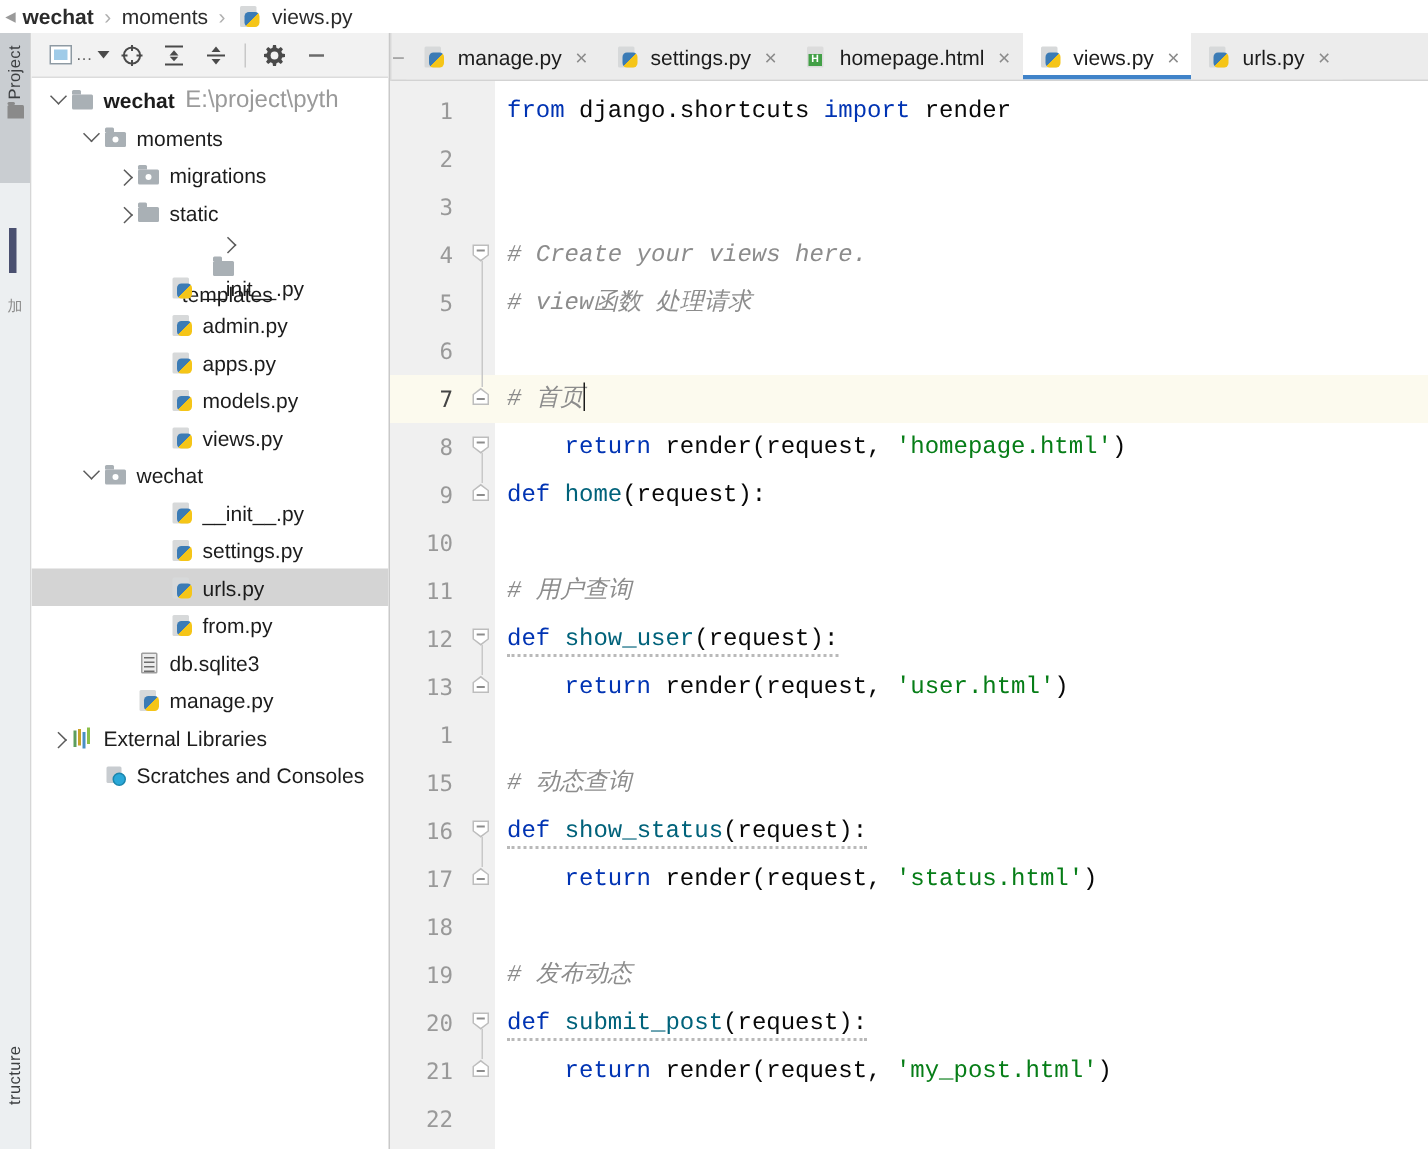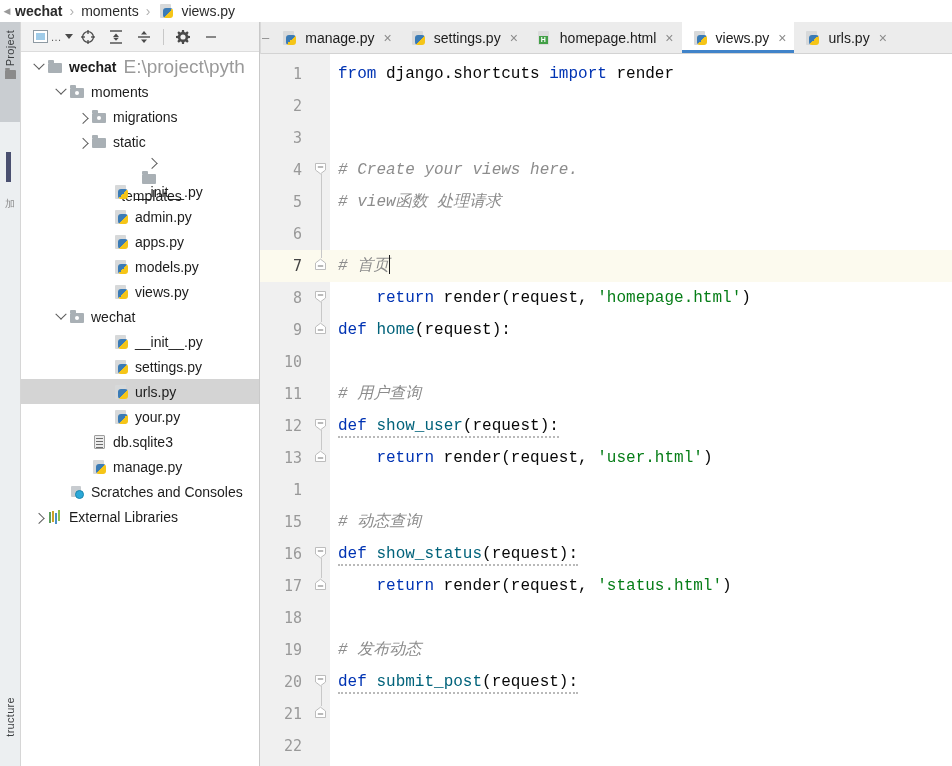--- a/index.html
+++ b/index.html
@@ -208,21 +208,21 @@
     content:""; position:absolute; left:2px; top:2px;
     width:10px; height:11px; background:#c8ccd0; border-radius:1px;
   }
   .ico-scratch::after{
     content:""; position:absolute; left:6px; top:6px;
     width:9px; height:9px; border-radius:50%;
     background:#2aa8d8; border:1px solid #1b86ad; box-sizing:border-box;
   }
   .tree-label { color:#1c1c1c; }
   .tree-label.bold { font-weight: bold; }
-  .tree-path { color:#9a9a9a; margin-left:7px; font-size:19px; }
+  .tree-path { color:#9a9a9a; margin-left:7px; font-size:16px; }
 
   
   .editor-area {
     position: absolute; left: 260px; top: 22px;
     width: 692px; height: 744px;
     background: #ffffff;
     overflow: hidden;
   }
   .tabbar {
     height: 31px;
@@ -479,41 +479,41 @@
           <span class="tree-label">settings.py</span>
         </div>
         <div class="tree-row selected" style="padding-left: 76px;">
           <span class="twisty "></span>
           <span class="ico ico-py"></span>
           <span class="tree-label">urls.py</span>
         </div>
         <div class="tree-row" style="padding-left: 76px;">
           <span class="twisty "></span>
           <span class="ico ico-py"></span>
-          <span class="tree-label">your.py</span>
+          <span class="tree-label">from.py</span>
         </div>
         <div class="tree-row" style="padding-left: 54px;">
           <span class="twisty "></span>
           <span class="ico ico-db"></span>
           <span class="tree-label">db.sqlite3</span>
         </div>
         <div class="tree-row" style="padding-left: 54px;">
           <span class="twisty "></span>
           <span class="ico ico-py"></span>
           <span class="tree-label">manage.py</span>
-        </div>
-        <div class="tree-row" style="padding-left: 32px;">
-          <span class="twisty "></span>
-          <span class="ico ico-scratch"></span>
-          <span class="tree-label">Scratches and Consoles</span>
         </div>
         <div class="tree-row" style="padding-left: 10px;">
           <span class="twisty closed"></span>
           <span class="ico ico-lib"></span>
           <span class="tree-label">External Libraries</span>
+        </div>
+        <div class="tree-row" style="padding-left: 32px;">
+          <span class="twisty "></span>
+          <span class="ico ico-scratch"></span>
+          <span class="tree-label">Scratches and Consoles</span>
         </div>
       </div>
   </div>
 
   <div class="editor-area">
     <div class="editor-left-border"></div>
 
     <div class="tabbar" id="tabbar-host">
       <div class="tab-dash">–</div>
     <div class="tab">
@@ -681,18 +681,19 @@
           <div class="cline"><span><span class="cm"># 用户查询</span></span></div>
           <div class="cline"><span class="squig"><span class="k">def</span><span class="pl"> </span><span class="fn">show_user</span><span class="pl">(request):</span></span></div>
           <div class="cline"><span><span class="pl">    </span><span class="k">return</span><span class="pl"> render(request, </span><span class="st">'user.html'</span><span class="pl">)</span></span></div>
           <div class="cline"><span></span></div>
           <div class="cline"><span><span class="cm"># 动态查询</span></span></div>
           <div class="cline"><span class="squig"><span class="k">def</span><span class="pl"> </span><span class="fn">show_status</span><span class="pl">(request):</span></span></div>
           <div class="cline"><span><span class="pl">    </span><span class="k">return</span><span class="pl"> render(request, </span><span class="st">'status.html'</span><span class="pl">)</span></span></div>
           <div class="cline"><span></span></div>
           <div class="cline"><span><span class="cm"># 发布动态</span></span></div>
           <div class="cline"><span class="squig"><span class="k">def</span><span class="pl"> </span><span class="fn">submit_post</span><span class="pl">(request):</span></span></div>
+          <div class="cline"><span><span class="pl">    </span><span class="k">return</span><span class="pl"> render(request, </span><span class="st">'my_post.html'</span><span class="pl">)</span></span></div>
           <div class="cline"><span></span></div>
         </div>
     </div>
   </div>
 
 </div>
 
 </body></html>

